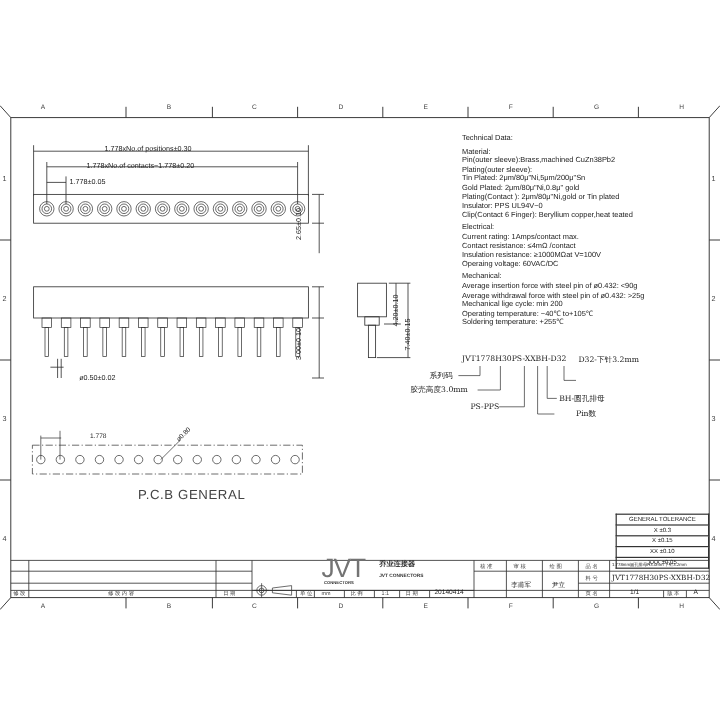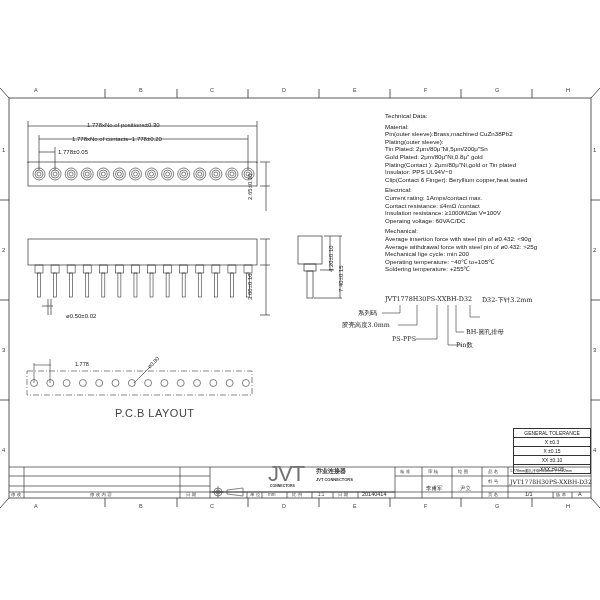--- a/index.html
+++ b/index.html
@@ -224,21 +224,21 @@
       <circle cx="144.4" cy="28" r="3.5"></circle>
       <circle cx="160.70000000000002" cy="28" r="3.5"></circle>
       <circle cx="177" cy="28" r="3.5"></circle>
       <circle cx="193.3" cy="28" r="3.5"></circle>
       <circle cx="209.60000000000002" cy="28" r="3.5"></circle>
       <circle cx="225.9" cy="28" r="3.5"></circle>
     </g>
 </svg>
 <span class="t" style="left:75px;top:362px;font-size:5.5px">1.778</span>
 <span class="t" style="left:147px;top:366px;font-size:5.5px;transform:rotate(-45deg);transform-origin:left top">ø0.80</span>
-<span class="t" style="left:115px;top:408px;font-size:11px;color:#444;letter-spacing:0.5px">P.C.B LAYOUT</span>
+<span class="t" style="left:115px;top:408px;font-size:11px;color:#444;letter-spacing:0.5px">P.C.B GENERAL</span>
 
 <div class="tech">
   <div>Technical Data:</div>
   <div class="gap"></div>
   <div>Material:</div>
   <div>Pin(outer sleeve):Brass,machined CuZn38Pb2</div>
   <div>Plating(outer sleeve):</div>
   <div>Tin Plated: 2μm/80μ"Ni,5μm/200μ"Sn</div>
   <div>Gold Plated: 2μm/80μ"Ni,0.8μ" gold</div>
   <div>Plating(Contact ): 2μm/80μ"Ni,gold or Tin plated</div>
@@ -272,21 +272,21 @@
     <line x1="76" y1="5" x2="76" y2="32"></line>
       <line x1="76" y1="32" x2="84" y2="32"></line>
     <line x1="90" y1="5" x2="90" y2="17"></line>
       <line x1="90" y1="17" x2="100" y2="17"></line>
   </g>
 </svg>
 <span class="t cn" style="left:385px;top:296px">JVT1778H30PS-XXBH-D32</span>
 <span class="t cn" style="left:358px;top:310px">系列码</span>
 <span class="t cn" style="left:342px;top:322px">胶壳高度3.0mm</span>
 <span class="t cn" style="left:392px;top:336px">PS-PPS</span>
-<span class="t cn" style="left:456px;top:342px">Pin数</span>
+<span class="t cn" style="left:480px;top:342px">Pin数</span>
 <span class="t cn" style="left:466px;top:329px">BH-圆孔排母</span>
 <span class="t cn" style="left:482px;top:297px">D32-下针3.2mm</span>
 
 <table class="tb" style="left:513px;top:428px;width:78px">
   <tbody>
       <tr>
         <td style="height:8px">GENERAL TOLERANCE</td>
       </tr>
   <tr>
         <td style="height:8px">X  ±0.3</td>

